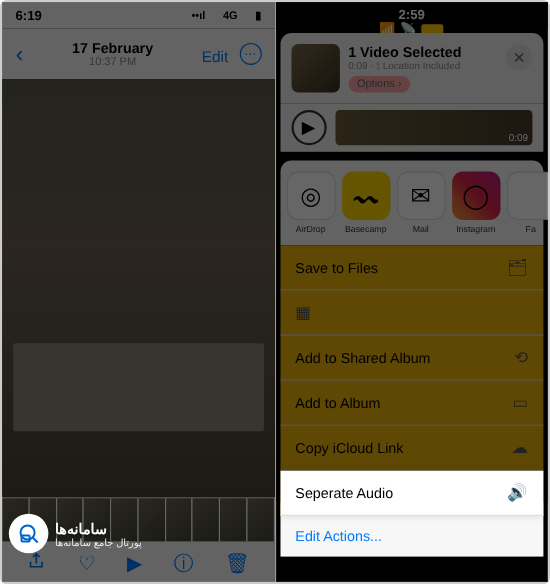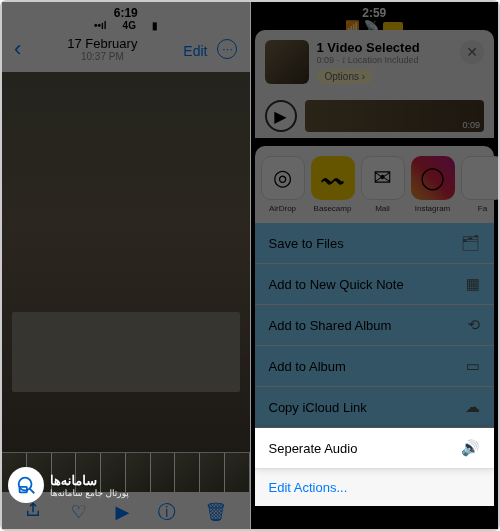--- a/index.html
+++ b/index.html
@@ -3,26 +3,26 @@
 <meta charset="utf-8">
 <style>
 * { margin: 0; padding: 0; box-sizing: border-box; font-family: -apple-system, BlinkMacSystemFont, sans-serif; }
 body { background: #fff; width: 500px; height: 531px; overflow: hidden; position: relative; }
 .container { display: flex; width: 100%; height: 100%; border: 2px solid #ccc; border-radius: 6px; }
 .phone { flex: 1; position: relative; background: #000; overflow: hidden; }
 .phone-left { border-right: 1px solid #999; }
 .overlay { position: absolute; inset: 0; background: rgba(0,0,0,0.6); z-index: 5; pointer-events: none; }
 
 
-.status-bar { display: flex; justify-content: space-between; align-items: center; padding: 4px 12px; background: #f7f7f7; font-size: 12px; font-weight: 600; height: 24px; flex-direction: column; }
+.status-bar { display: flex; justify-content: space-between; align-items: center; padding: 4px 12px; background: #f7f7f7; font-size: 12px; font-weight: 600; height: 24px; }
 .status-right { display: flex; gap: 16px; align-items: center; font-size: 10px; }
 .nav-bar { display: flex; justify-content: space-between; align-items: center; padding: 6px 12px; background: #f7f7f7; height: 46px; }
 .back-btn { color: #007aff; font-size: 22px; }
 .nav-center { text-align: center; }
-.nav-title { font-size: 13px; font-weight: 400; }
+.nav-title { font-size: 13px; font-weight: 700; }
 .nav-sub { font-size: 10px; color: #888; }
 .nav-right { display: flex; gap: 10px; align-items: flex-end; }
 .edit-link { color: #007aff; font-size: 14px; }
 .more-icon { width: 20px; height: 20px; border: 1.5px solid #007aff; border-radius: 50%; display: flex; align-items: center; justify-content: center; color: #007aff; font-size: 11px; }
 .photo-area { background: linear-gradient(180deg, #5a5a4a 0%, #6b6050 40%, #4a4035 100%); height: 380px; position: relative; }
 .desk { position: absolute; bottom: 60px; left: 10px; right: 10px; height: 80px; background: #8a8575; border-radius: 2px; }
 .thumb-strip { display: flex; height: 40px; background: #f7f7f7; border-top: 1px solid #ddd; }
 .thumb { flex: 1; background: linear-gradient(135deg, #665 0%, #443 100%); border-right: 1px solid #fff; }
 .bottom-bar { display: flex; justify-content: space-around; align-items: center; background: #f7f7f7; height: 40px; padding: 0 8px; }
 .bottom-icon { color: #007aff; font-size: 18px; }
@@ -30,36 +30,36 @@
 
 .status-bar-r { display: flex; justify-content: space-between; align-items: center; padding: 4px 12px; background: #000; color: #fff; font-size: 12px; font-weight: 600; height: 24px; flex-direction: column; }
 .status-right-r { display: flex; gap: 4px; align-items: center; }
 .batt-y { width: 20px; height: 10px; background: #ffce00; border-radius: 2px; }
 .share-header { background: #f0f0f0; border-radius: 10px 10px 0 0; margin: 4px 4px 0; padding: 10px; position: relative; }
 .share-header-row { display: flex; gap: 8px; align-items: flex-start; }
 .share-thumb { width: 44px; height: 44px; background: linear-gradient(135deg, #7a6a4a, #3a3020); border-radius: 6px; }
 .share-info { flex: 1; }
 .share-title { font-size: 13px; font-weight: 600; }
 .share-meta { font-size: 9px; color: #888; }
-.options-pill { display: inline-flex; align-items: center; background: #fef9c3; border-radius: 10px; padding: 2px 8px; font-size: 10px; color: #666; margin-top: 0; }
+.options-pill { display: inline-flex; align-items: center; background: #fca5a5; border-radius: 10px; padding: 2px 8px; font-size: 10px; color: #666; margin-top: 0; }
 .close-x { position: absolute; right: 10px; top: 10px; width: 24px; height: 24px; background: #e0e0e0; border-radius: 50%; display: flex; align-items: center; justify-content: center; color: #666; font-size: 14px; }
 .video-strip { display: flex; align-items: center; background: #f0f0f0; margin: 0 4px; padding: 6px 10px; gap: 8px; }
 .play-circ { width: 32px; height: 32px; border: 2px solid #333; border-radius: 50%; display: flex; align-items: center; justify-content: center; background: rgba(255,255,255,0.5); }
 .vid-thumb { flex: 1; height: 32px; background: linear-gradient(90deg, #6a5a3a, #4a3a2a); border-radius: 4px; position: relative; }
 .vid-time { position: absolute; right: 4px; bottom: 2px; font-size: 9px; color: #fff; }
 .app-row { display: flex; background: #f7f7f7; margin: 8px 4px 0; padding: 10px 6px; gap: 6px; border-radius: 10px 10px 0 0; }
 .app-item { flex: 1; text-align: center; }
 .app-icon { width: 44px; height: 44px; border-radius: 10px; margin: 0 auto 4px; display: flex; align-items: center; justify-content: center; font-size: 22px; }
 .app-label { font-size: 8px; color: #333; }
 .airdrop { background: #fff; border: 1px solid #ddd; }
 .basecamp { background: #ffd400; }
 .mail { background: #fff; border: 1px solid #ddd; }
 .insta { background: linear-gradient(45deg, #f09433, #e6683c, #dc2743, #cc2366, #bc1888); }
 .fa-icon { background: #fff; border: 1px solid #ddd; }
-.action-list { background: #7dd3fc; margin: 0 4px; border-radius: 0; }
+.action-list { background: #eab308; margin: 0 4px; border-radius: 0; }
 .action-row { display: flex; justify-content: space-between; align-items: center; padding: 11px 14px; border-bottom: 0.5px solid #ddd; font-size: 13px; }
 .action-row.highlight { background: #fff; font-weight: 500; box-shadow: 0 0 8px rgba(0,0,0,0.15); position: relative; z-index: 10; }
 .action-icon { color: #555; font-size: 15px; }
 .edit-actions { color: #007aff; padding: 11px 14px; font-size: 13px; background: #f7f7f7; margin: 0 4px; }
 
 
 .watermark { position: absolute; bottom: 28px; left: 8px; z-index: 20; display: flex; align-items: center; gap: 6px; }
 .wm-badge { width: 36px; height: 36px; background: #fff; border-radius: 50%; display: flex; align-items: center; justify-content: center; }
 .wm-svg { width: 22px; height: 22px; }
 .wm-text { color: #fff; font-size: 13px; font-weight: 600; text-shadow: 0 1px 2px rgba(0,0,0,0.6); }
@@ -167,21 +167,20 @@
           <div class="app-icon fa-icon"></div>
           <div class="app-label">Fa</div>
         </div>
       </div>
     <div class="action-list" id="action-list">
         <div class="action-row">
           <span>Save to Files</span>
           <span class="action-icon">🗂</span>
         </div>
         <div class="action-row">
-          <span>Add to New Quick Note</span>
           <span class="action-icon">▦</span>
         </div>
         <div class="action-row">
           <span>Add to Shared Album</span>
           <span class="action-icon">⟲</span>
         </div>
         <div class="action-row">
           <span>Add to Album</span>
           <span class="action-icon">▭</span>
         </div>

